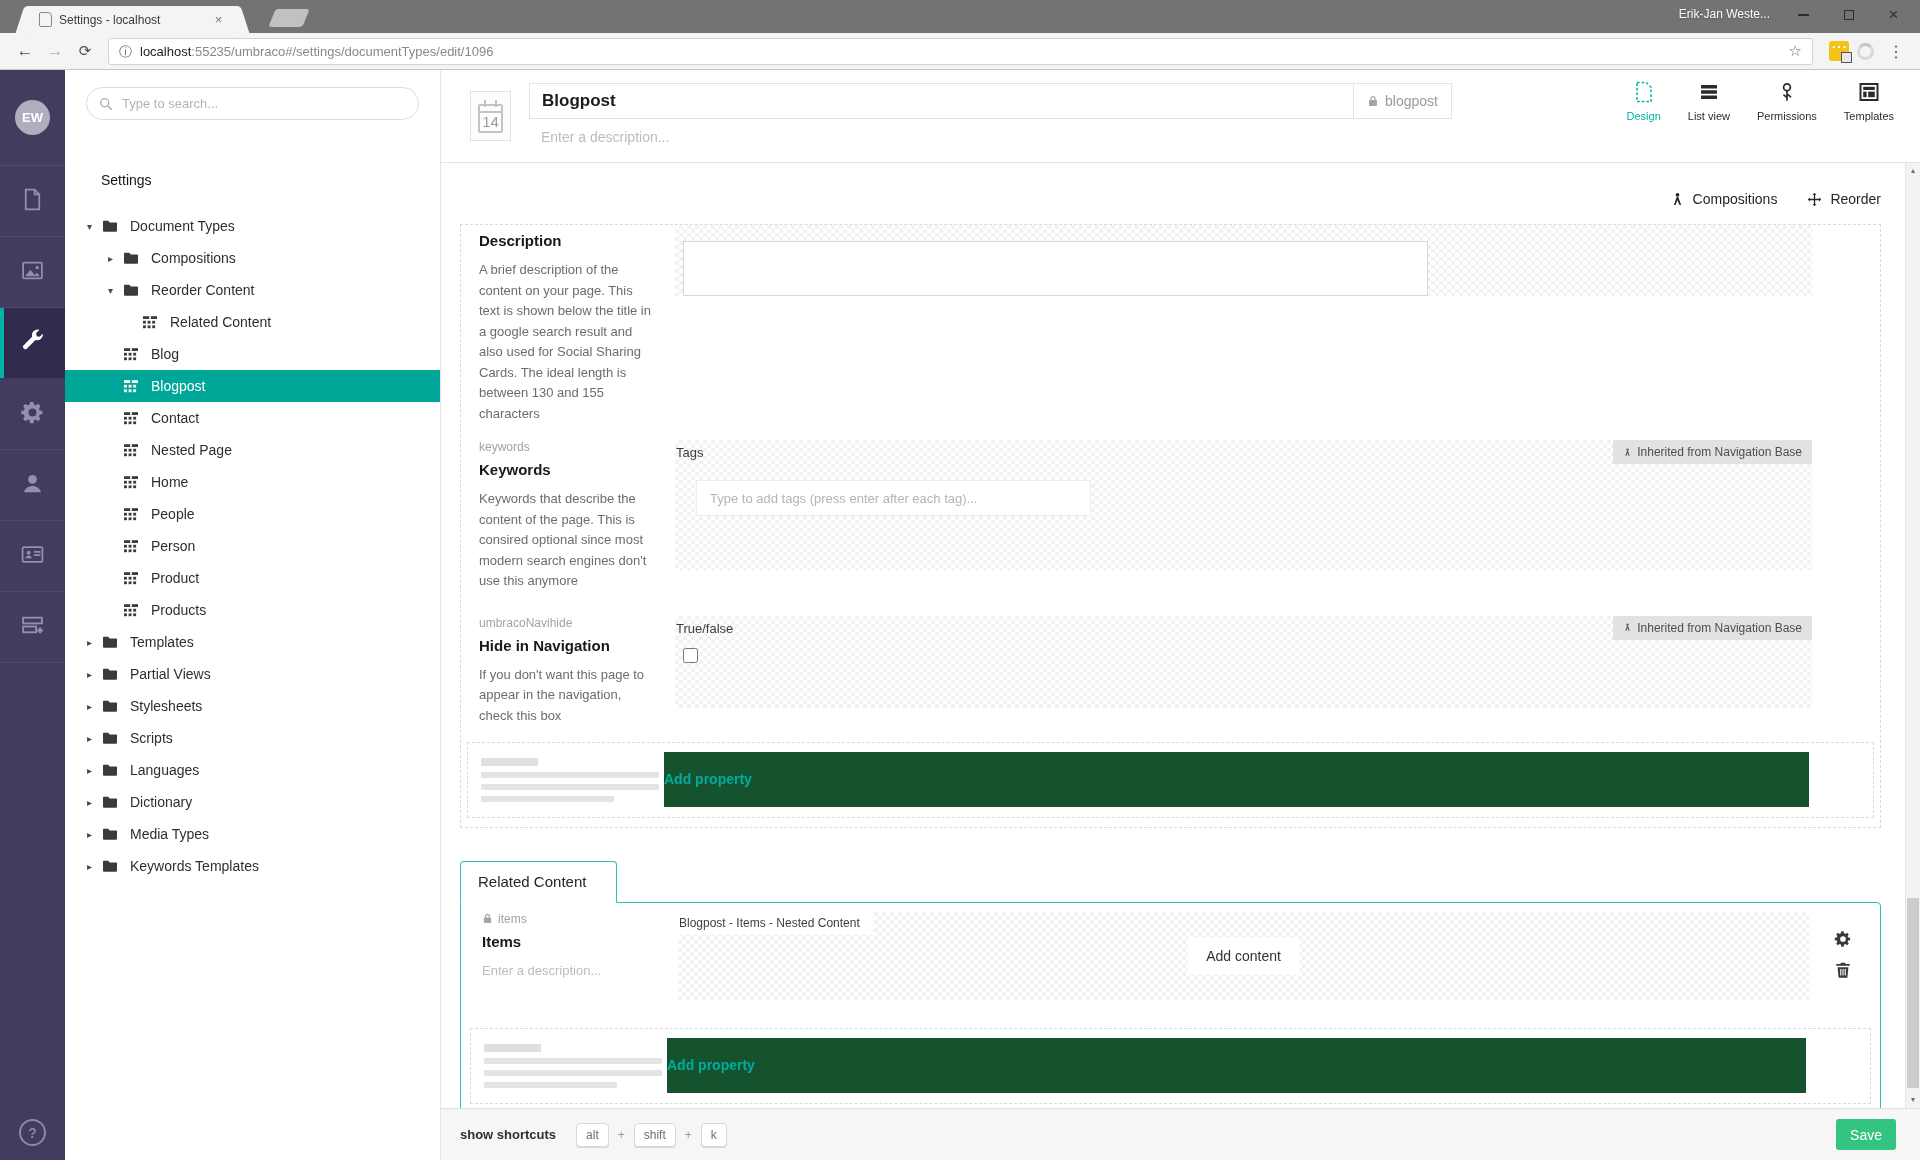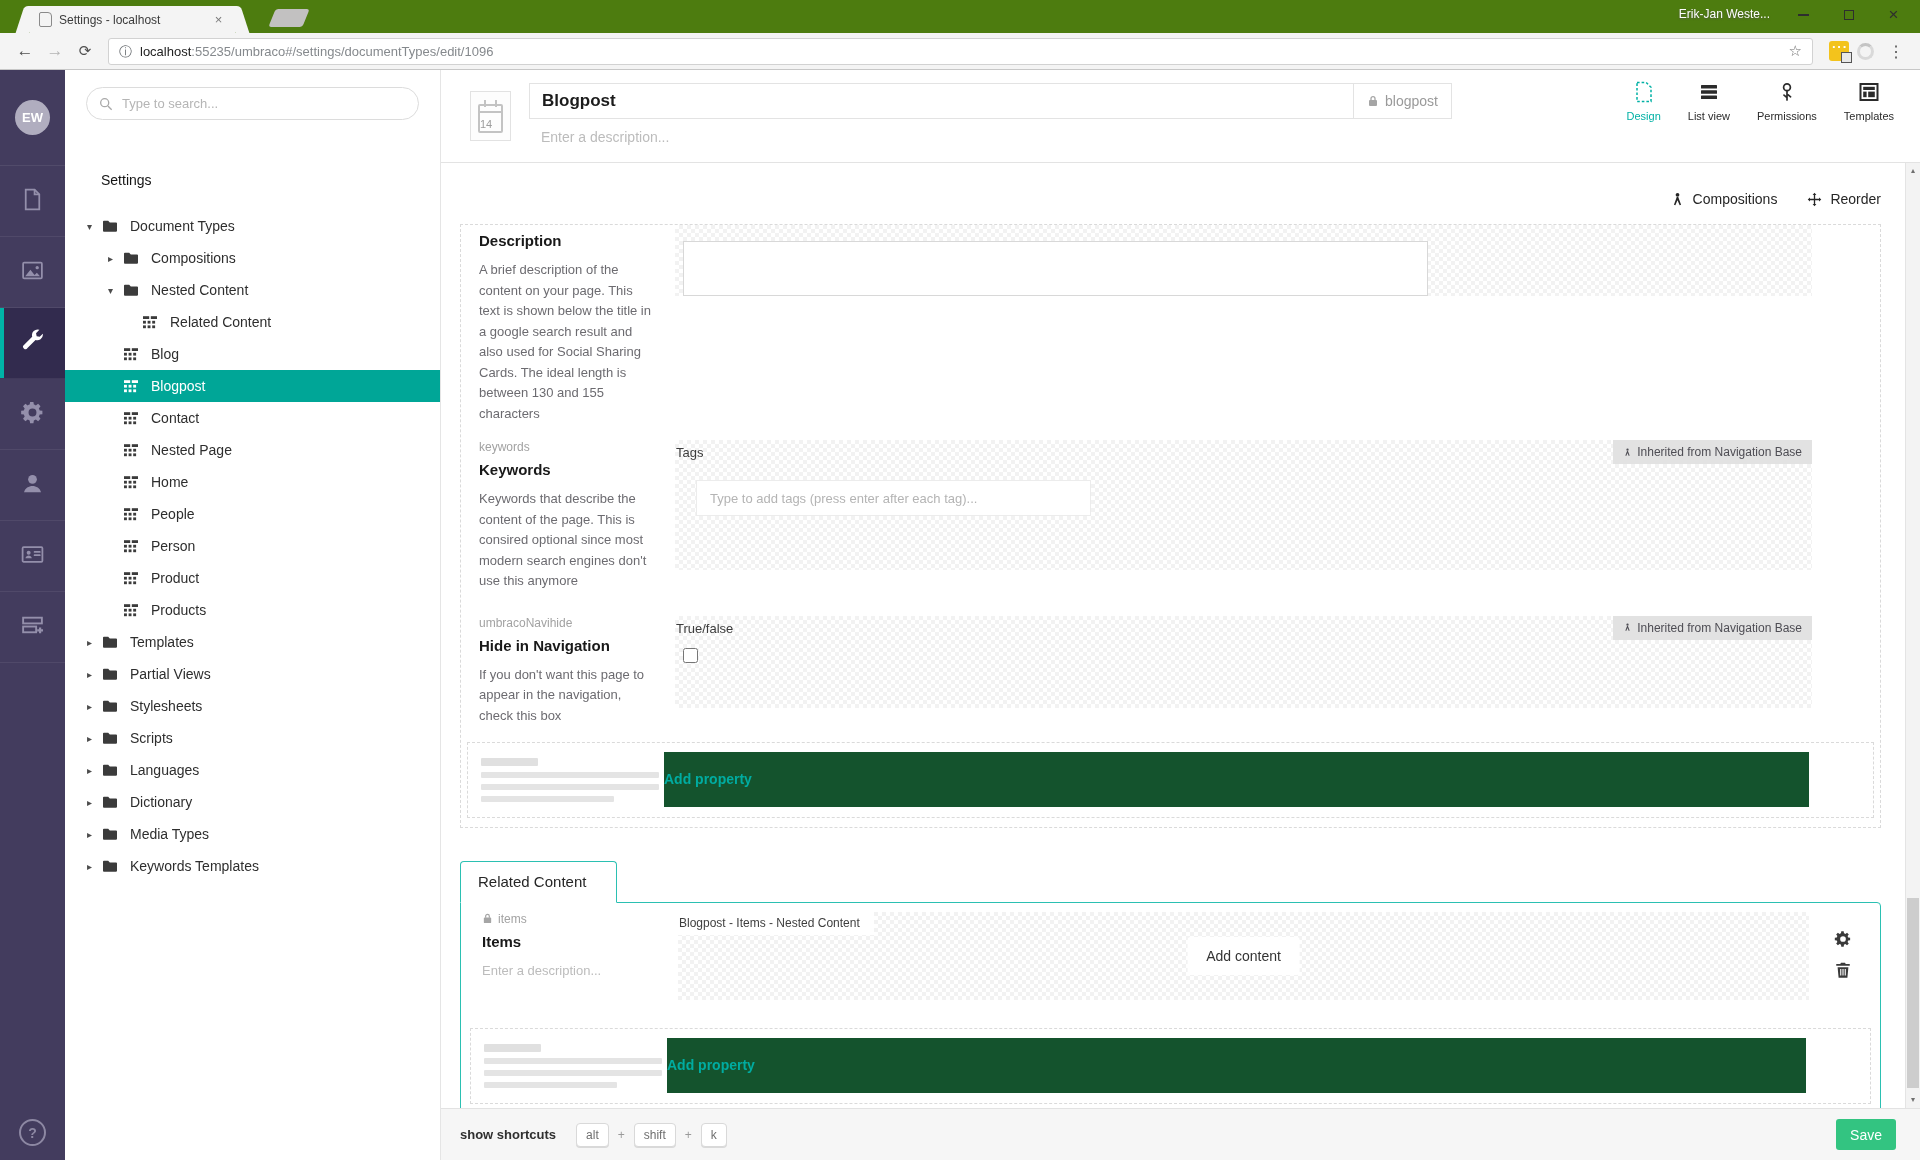--- a/index.html
+++ b/index.html
@@ -1,20 +1,20 @@
 <!DOCTYPE html>
 <html><head>
 <meta charset="utf-8">
 <style>
   * { margin:0; padding:0; box-sizing:border-box; }
   html,body { width:1920px; height:1160px; overflow:hidden;
     font-family:"Liberation Sans", sans-serif; background:#fff; }
 
   
-  .tabstrip { height:33px; background:#4d7c0f; position:relative; }
+  .tabstrip { height:33px; background:#737373; position:relative; }
   .tab { position:absolute; left:30px; top:6px; width:205px; height:27px;
     background:#f4f4f4; border-radius:7px 7px 0 0; display:flex; align-items:center;
     padding:0 9px; gap:7px; }
   .tab::before { content:""; position:absolute; left:-10px; bottom:0; width:14px; height:100%;
     background:#f4f4f4; transform:skewX(-18deg); border-radius:4px 0 0 0; }
   .tab::after  { content:""; position:absolute; right:-10px; bottom:0; width:14px; height:100%;
     background:#f4f4f4; transform:skewX(18deg); border-radius:0 4px 0 0; }
   .tab-favicon { width:13px; height:15px; border:1.4px solid #8a8a8a; border-radius:2px 4px 2px 2px; flex:none; }
   .tab-title { font-size:12px; color:#3a3a3a; white-space:nowrap; overflow:hidden; flex:1; z-index:1; }
   .tab-close { width:15px; text-align:center; color:#7a7a7a; font-size:13px; z-index:1; cursor:pointer; }
@@ -94,22 +94,22 @@
   
   .main { flex:1; display:flex; flex-direction:column; background:#fff; min-width:0; }
 
   .app-header { height:93px; border-bottom:1px solid #e3e3e3; position:relative; flex:none; }
   .type-icon-box { position:absolute; left:29px; top:21px; width:41px; height:50px;
     border:1px solid #e2e2e2; background:#fdfdfd; display:flex; align-items:center; justify-content:center; cursor:pointer; }
   .cal { width:25px; height:29px; border:2px solid #c3c3c3; border-radius:2px; position:relative; margin-top:4px; }
   .cal::before { content:""; position:absolute; left:-1px; right:-1px; top:5px; height:2px; background:#c3c3c3; }
   .cal .ring { position:absolute; top:-6px; width:2px; height:7px; background:#c3c3c3; }
   .cal .ring.r1 { left:4px; } .cal .ring.r2 { right:4px; }
-  .cal .cal-num { position:absolute; left:0; right:0; bottom:1px; text-align:left;
-    font-size:11px; color:#9c9c9c; }
+  .cal .cal-num { position:absolute; left:0; right:0; bottom:1px; text-align:center;
+    font-size:15px; color:#9c9c9c; }
   .title-wrap { position:absolute; left:88px; top:13px; right:468px; height:36px;
     border:1px solid #e3e3e3; background:#fff; display:flex; align-items:center; }
   .title-input { flex:1; border:none; outline:none; font-size:17px; font-weight:bold; color:#1b1b1b;
     padding:0 12px; font-family:"Liberation Sans",sans-serif; min-width:0; }
   .alias-chip { height:100%; border-left:1px solid #e3e3e3; display:flex; align-items:center;
     gap:6px; padding:0 13px; color:#9a9a9a; font-size:14px; cursor:pointer; }
   .alias-chip svg { width:12px; height:12px; }
   .hdr-desc { position:absolute; left:100px; top:59px; font-size:14px; color:#bcbcbc; cursor:text; }
   .header-nav { position:absolute; right:26px; top:11px; display:flex; gap:27px; }
   .hnav-item { display:flex; flex-direction:column; align-items:center; gap:5px;
@@ -323,21 +323,21 @@
           </span>
           <span class="t-label">Compositions</span>
         </div>
         <div class="tree-row d1">
           <span class="arrow exp"></span>
           <span class="t-icon">
             <svg viewBox="0 0 16 16" fill="currentColor">
               <path d="M1 3.6c0-.5.4-.9.9-.9h4.3l1.6 1.7h6.3c.5 0 .9.4.9.9v7.5c0 .5-.4.9-.9.9H1.9a.9.9 0 0 1-.9-.9z"></path>
             </svg>
           </span>
-          <span class="t-label">Nested Content</span>
+          <span class="t-label">Reorder Content</span>
         </div>
         <div class="tree-row d2">
           <span class="t-icon">
             <svg viewBox="0 0 16 16" fill="currentColor">
               <rect x="1" y="2.2" width="6.2" height="2.8"></rect>
               <rect x="8.8" y="2.2" width="6.2" height="2.8"></rect>
               <rect x="1" y="6.8" width="2.9" height="2.8"></rect>
               <rect x="5.6" y="6.8" width="2.9" height="2.8"></rect>
               <rect x="10.2" y="6.8" width="2.9" height="2.8"></rect>
               <rect x="1" y="11.4" width="2.9" height="2.8"></rect>

